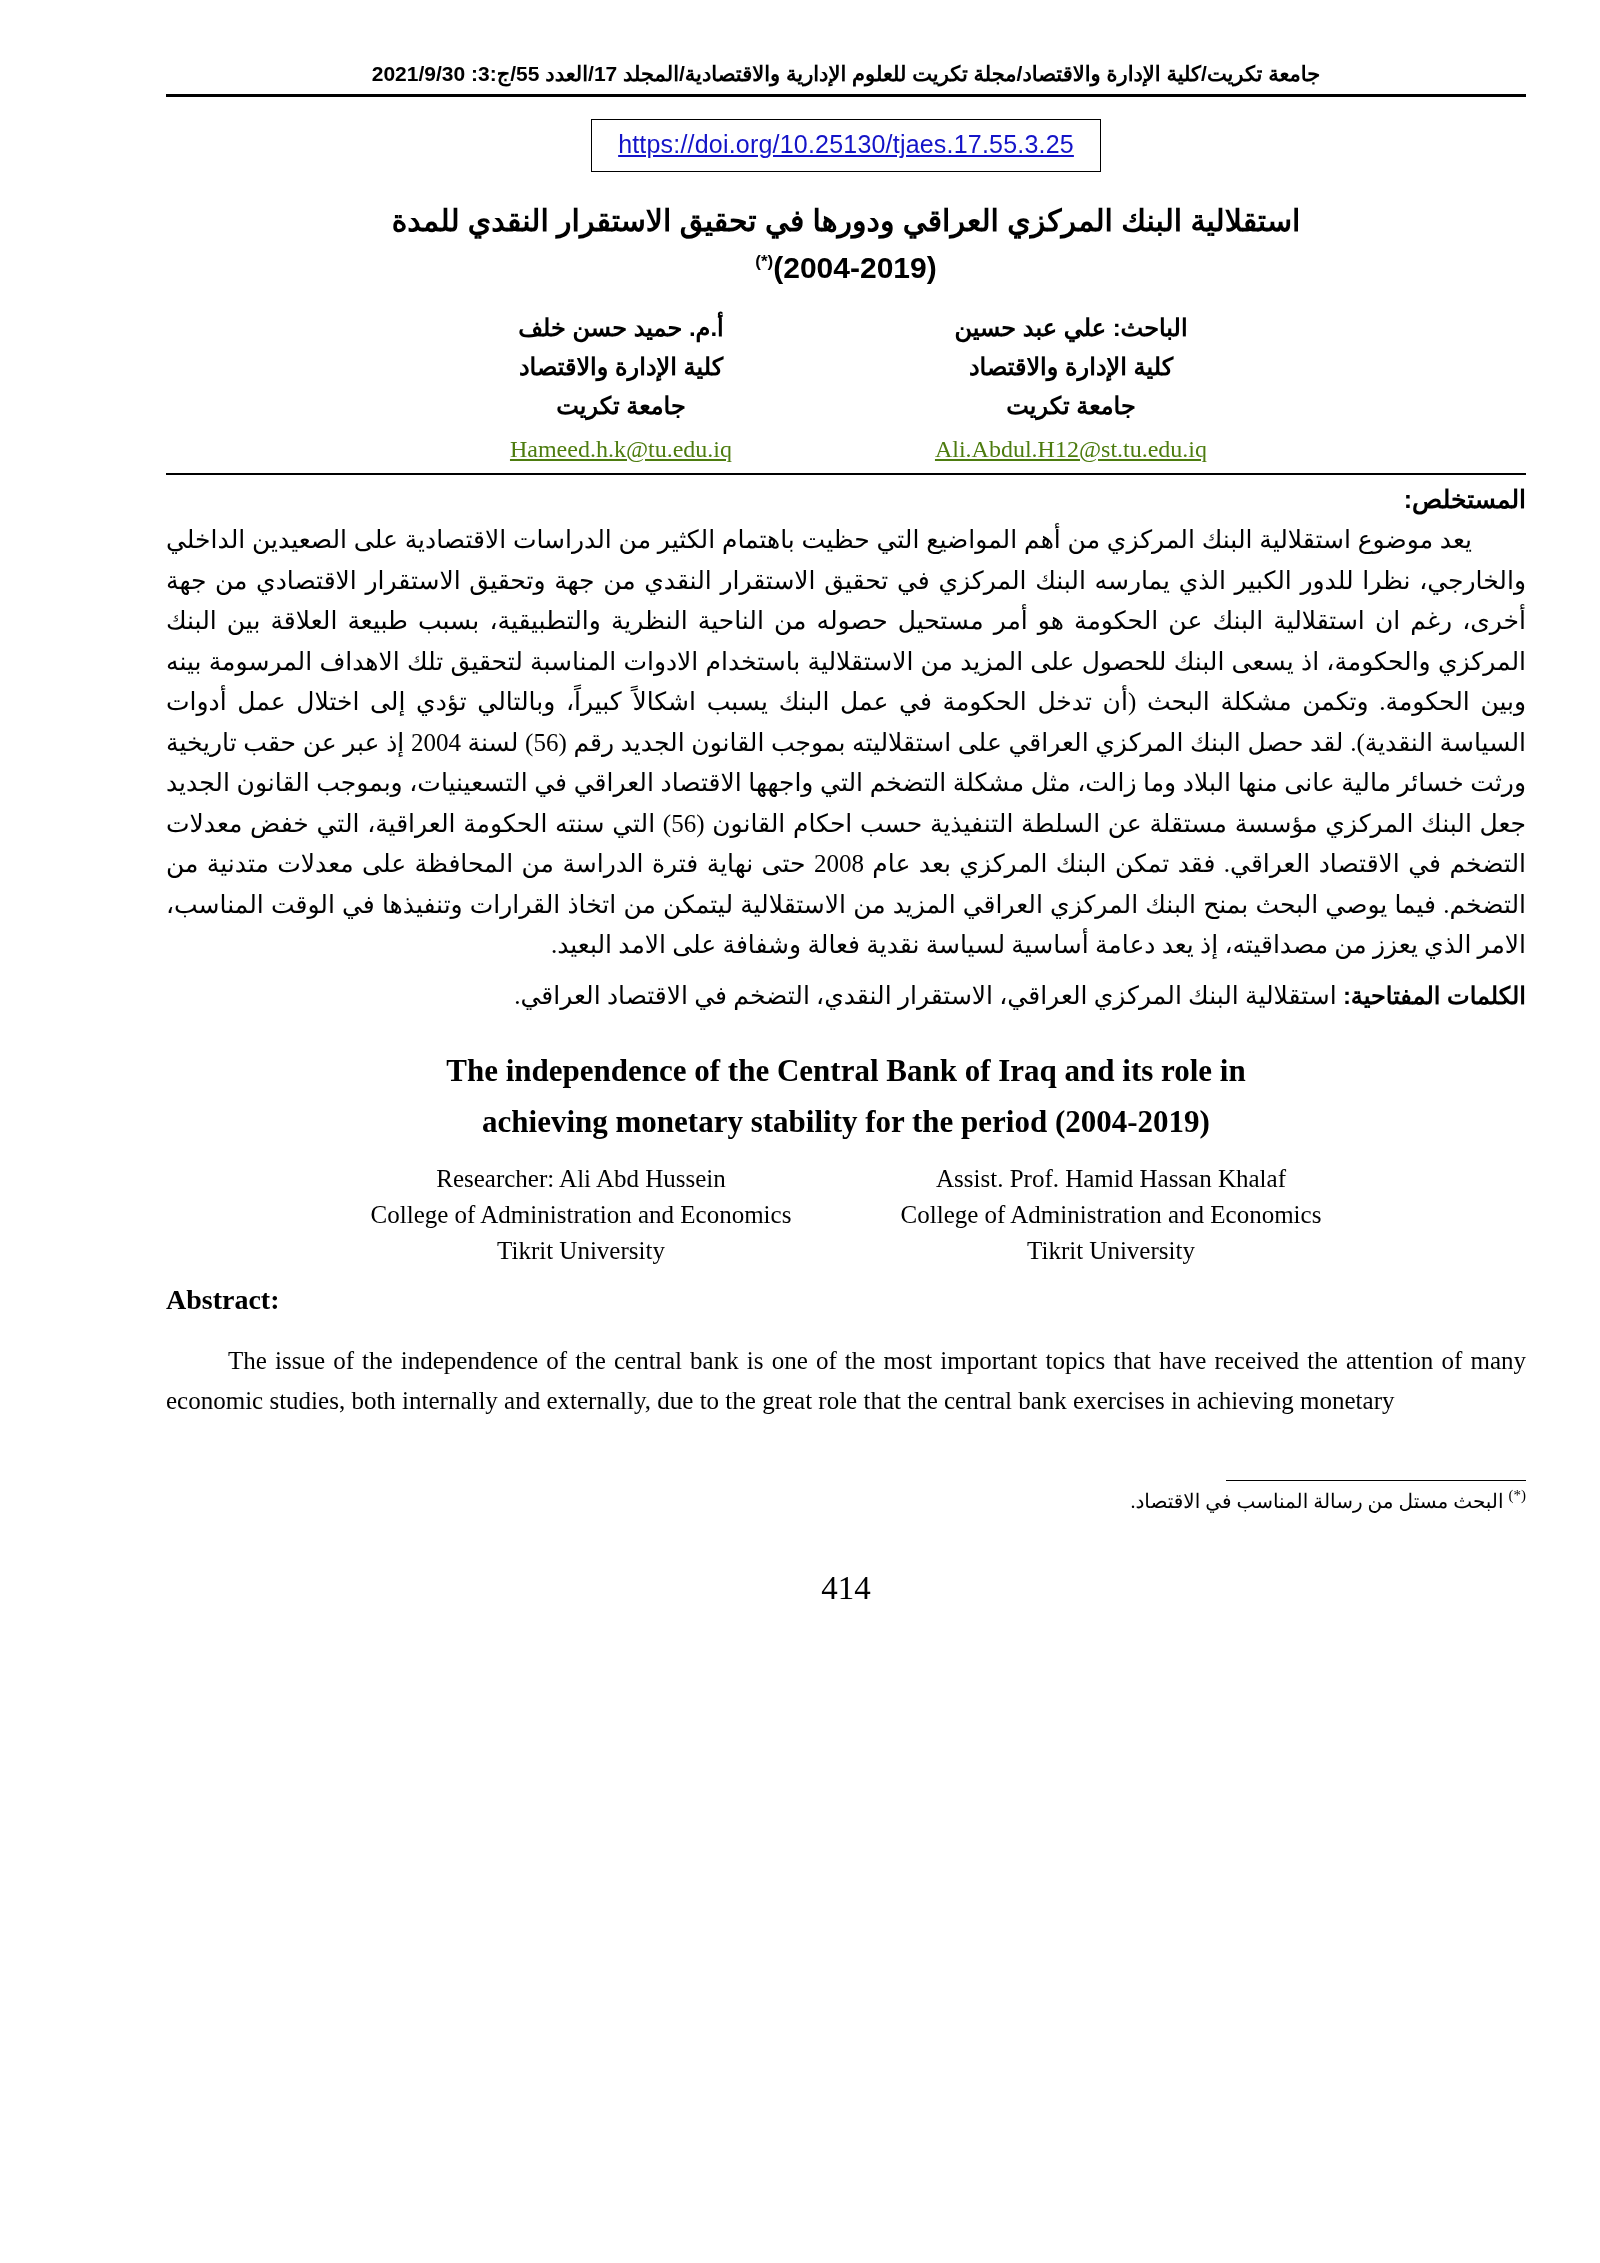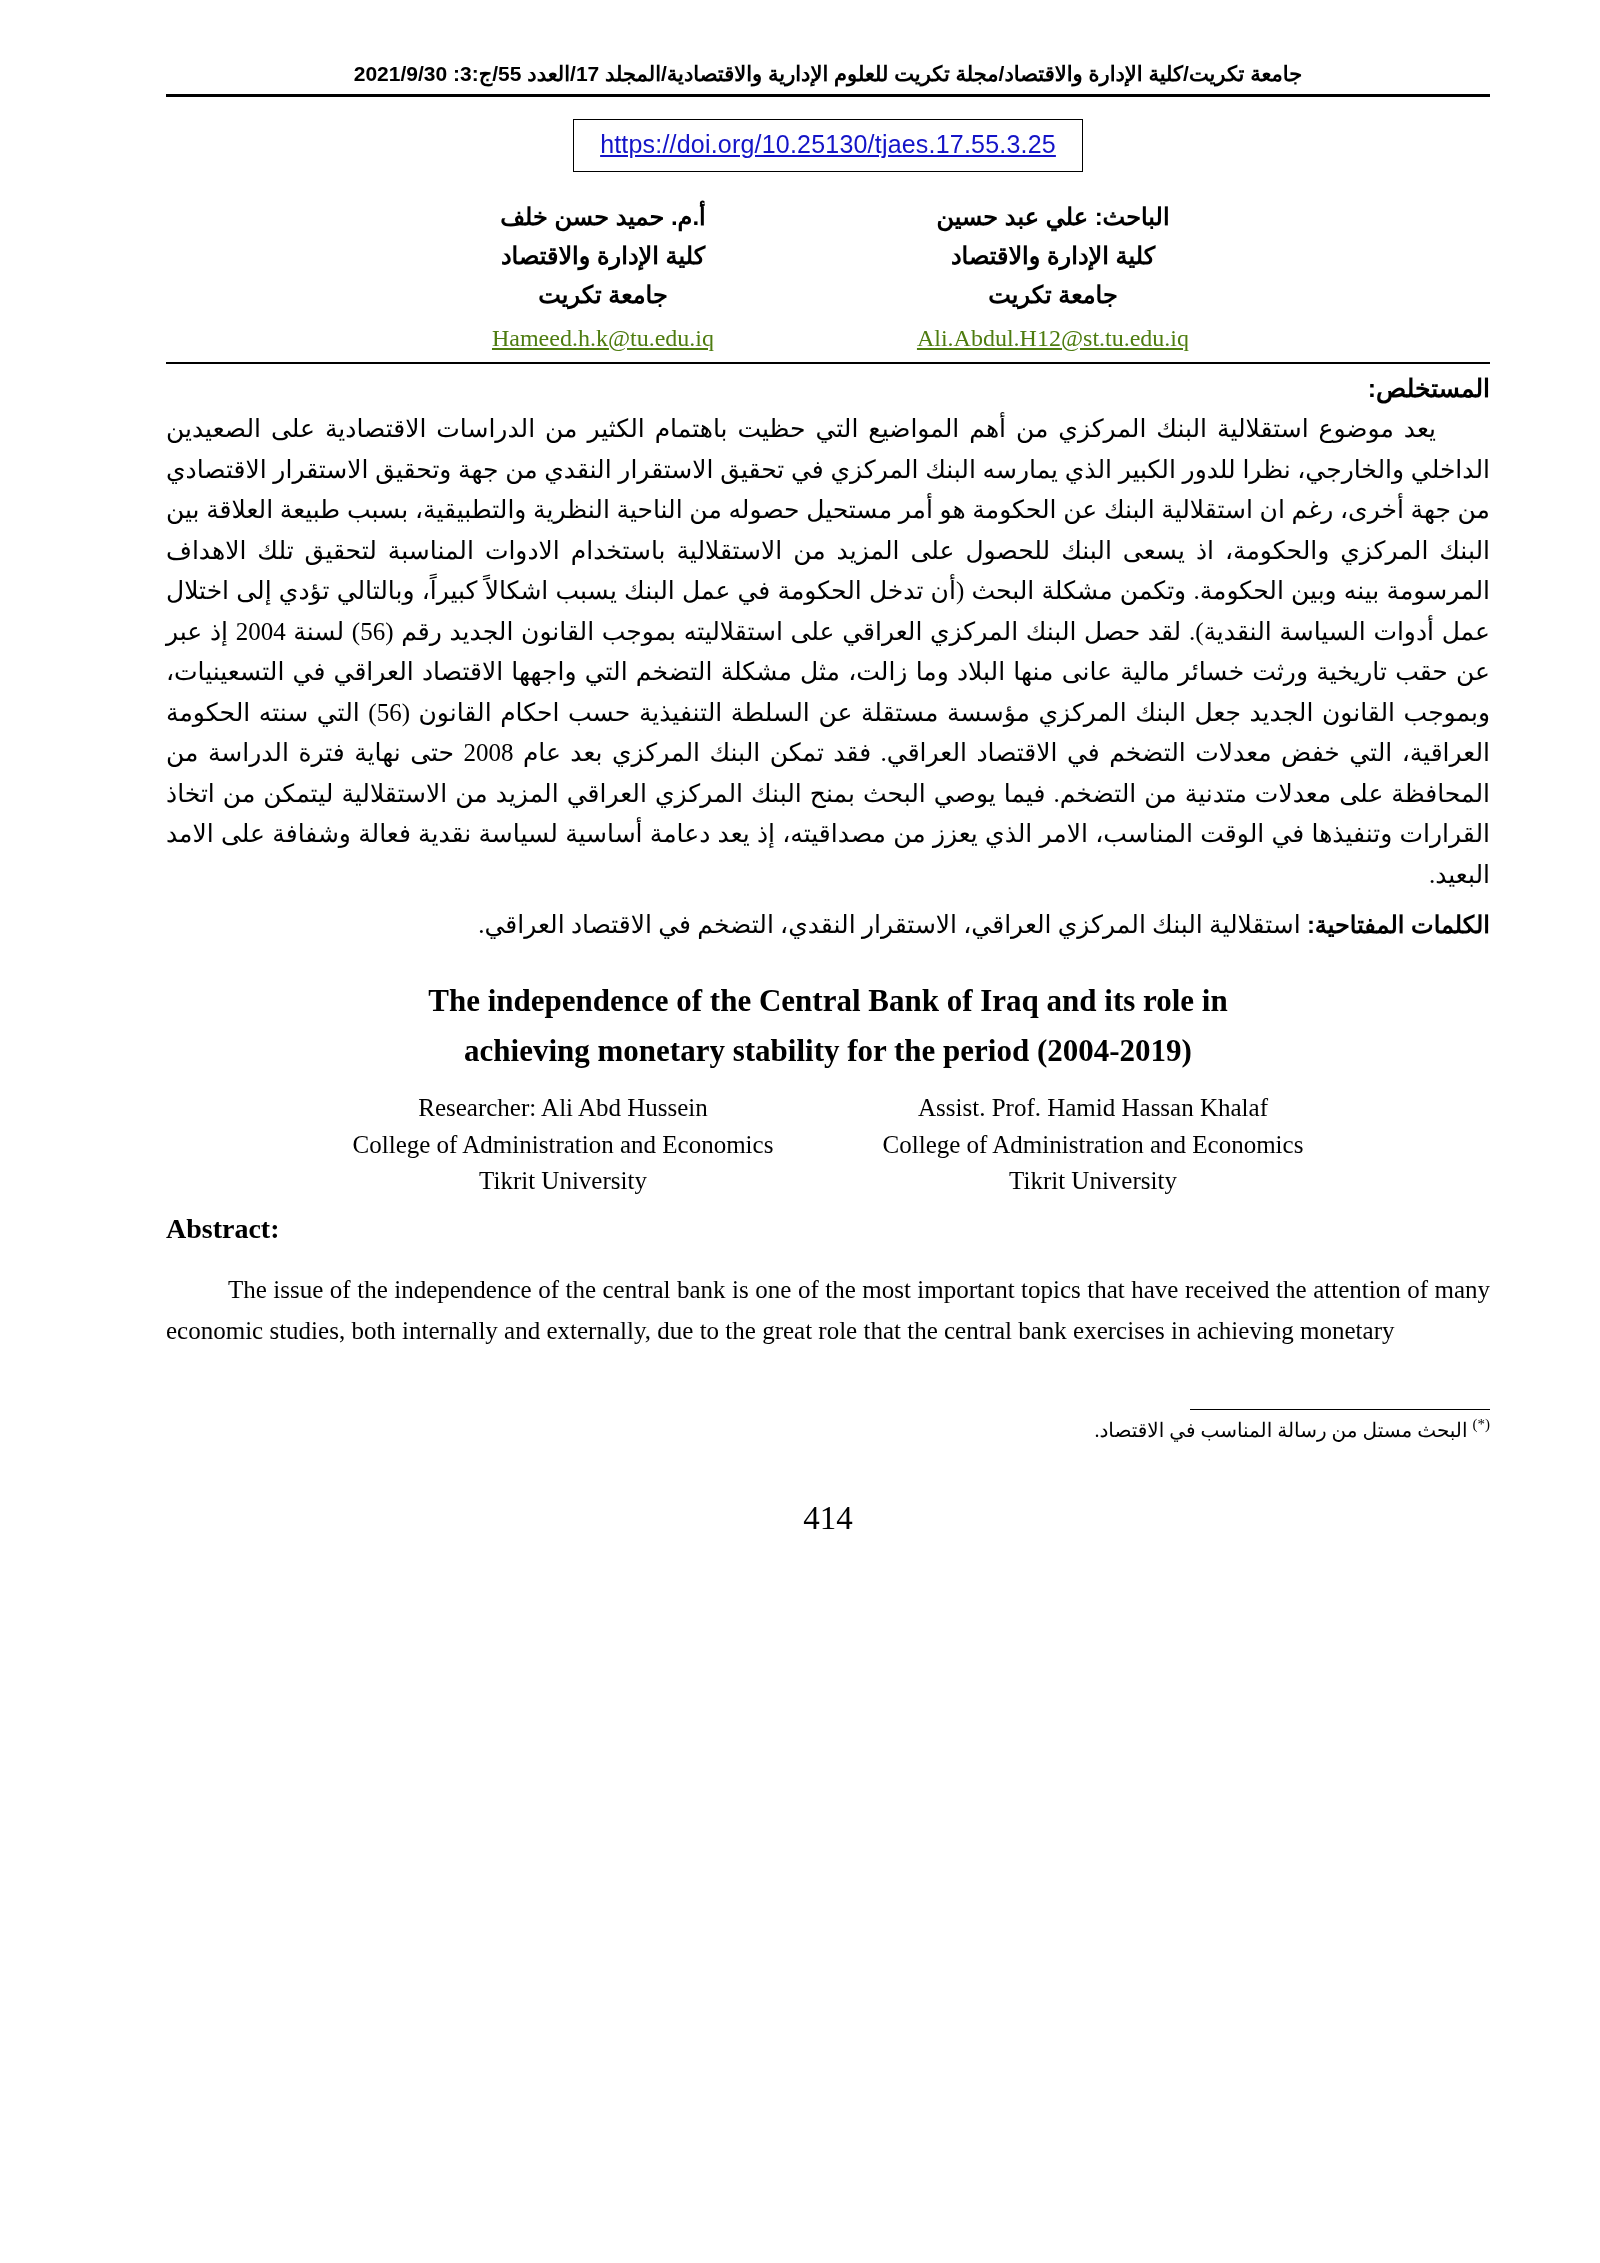--- a/index.html
+++ b/index.html
@@ -12,21 +12,21 @@
     width: 1600px;
     min-height: 2263px;
     font-family: "Liberation Serif", serif;
     color: #000000;
     position: relative;
   }
   .page {
     width: 1584px;
     min-height: 2263px;
     box-sizing: border-box;
-    padding: 62px 110px 40px 150px;
+    padding: 62px 74px 40px 150px;
     position: relative;
   }
   
   .running-head {
     direction: rtl;
     text-align: center;
     font-family: "Liberation Sans", sans-serif;
     font-weight: bold;
     font-size: 21px;
     letter-spacing: 0px;
@@ -220,20 +220,26 @@
 
   <div class="running-head">جامعة تكريت/كلية الإدارة والاقتصاد/مجلة تكريت للعلوم الإدارية والاقتصادية/المجلد 17/العدد 55/ج:3: 2021/9/30</div>
   <div class="head-rule"></div>
 
   <div class="doi-wrap">
     <div class="doi-box">
       <a class="doi-link" href="#">https://doi.org/10.25130/tjaes.17.55.3.25</a>
     </div>
   </div>
 
+  <div class="ar-title">
+    <div>استقلالية البنك المركزي العراقي ودورها في تحقيق الاستقرار النقدي للمدة</div>
+    <div>
+      <span class="ltr-run">(2004-2019)</span><sup class="star">(*)</sup>
+    </div>
+  </div>
 
   <div class="authors-ar">
     <div class="author-col">
       <div class="line">الباحث: علي عبد حسين</div>
       <div class="line">كلية الإدارة والاقتصاد</div>
       <div class="line">جامعة تكريت</div>
       <a class="mail" href="#">Ali.Abdul.H12@st.tu.edu.iq</a>
     </div>
     <div class="author-col">
       <div class="line">أ.م. حميد حسن خلف</div>

